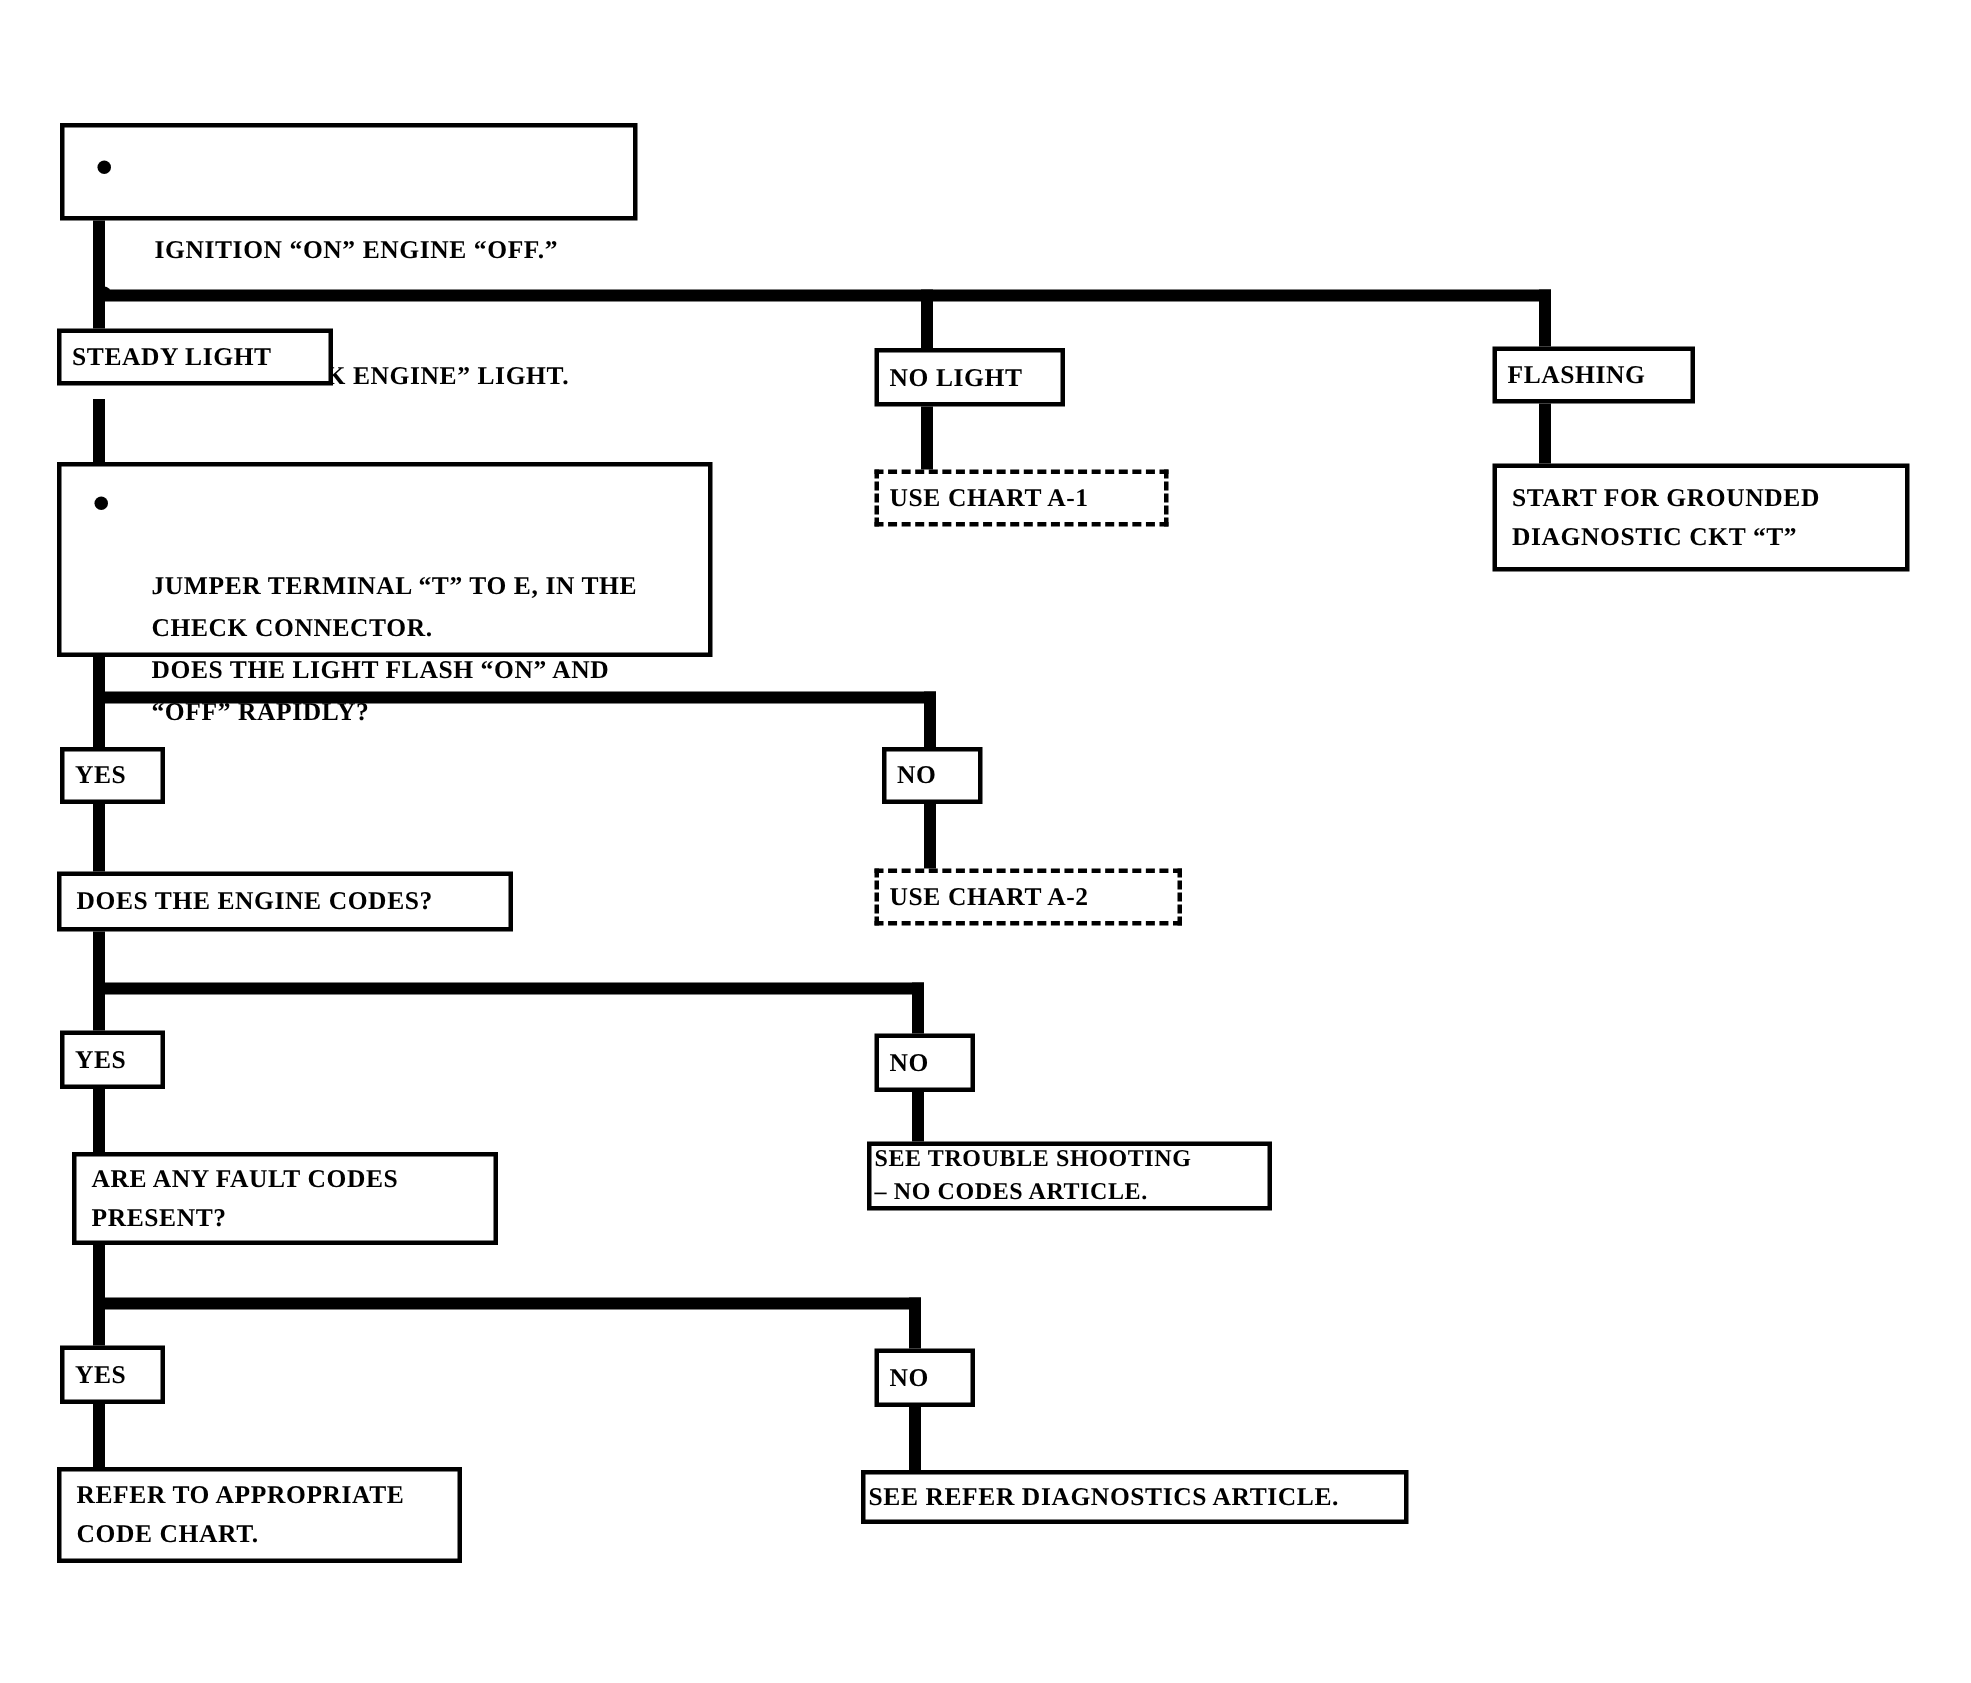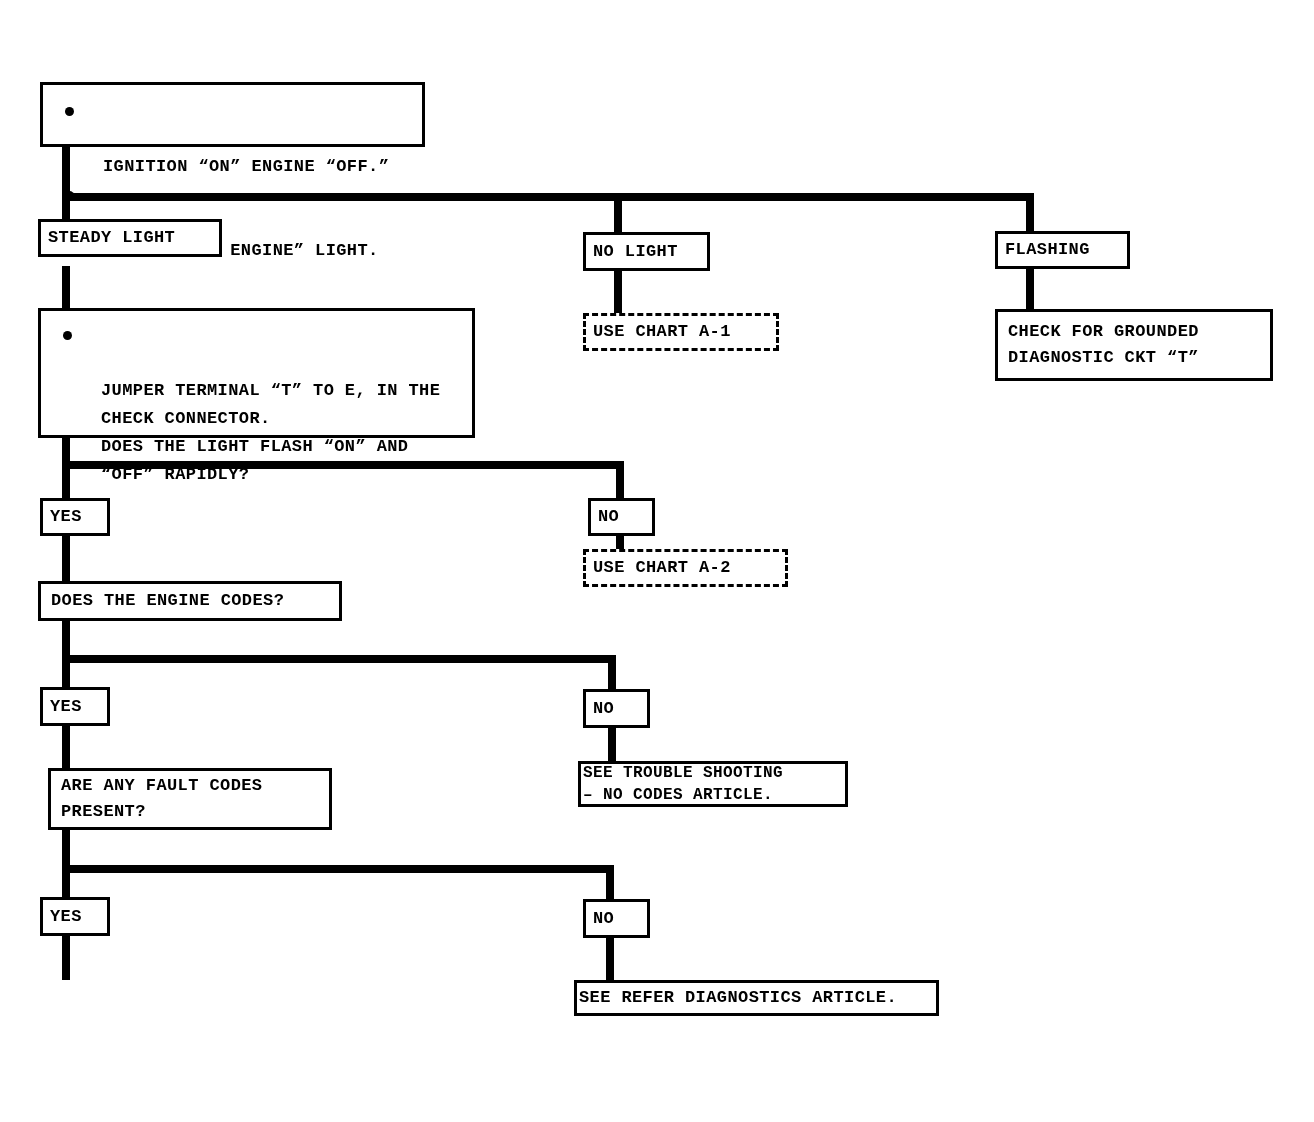--- a/index.html
+++ b/index.html
@@ -5,21 +5,21 @@
   html, body {
     margin: 0;
     padding: 0;
     background: #ffffff;
   }
   #canvas {
     position: relative;
     width: 1314px;
     height: 1122px;
     background: #ffffff;
-    font-family: Liberation Mono, monospace;
+    font-family: Liberation Serif, serif;
     overflow: hidden;
   }
   
   .box {
     position: absolute;
     box-sizing: border-box;
     border: 3px solid #000000;
     background: #ffffff;
     color: #000000;
     font-weight: bold;
@@ -136,21 +136,21 @@
 
   <div class="box tight" style="left:995px; top:231px; width:135px; height:38px;">
     <div class="txt">FLASHING</div>
   </div>
 
   <div class="box dashed tight" style="left:583px; top:313px; width:196px; height:38px;">
     <div class="txt">USE CHART A-1</div>
   </div>
 
   <div class="box" style="left:995px; top:309px; width:278px; height:72px;">
-    <div class="txt">CHECK FOR GROUNDED
+    <div class="txt">START FOR GROUNDED
 DIAGNOSTIC CKT “T”</div>
   </div>
 
   <div class="box" style="left:38px; top:308px; width:437px; height:130px;">
     <div class="blist" style="top:10px;">
       <div class="blrow">
         <span class="bullet"></span>
         <span>JUMPER TERMINAL “T” TO E, IN THE
 CHECK CONNECTOR.
 DOES THE LIGHT FLASH “ON” AND
@@ -160,21 +160,21 @@
   </div>
 
   <div class="box tight" style="left:40px; top:498px; width:70px; height:38px;">
     <div class="txt">YES</div>
   </div>
 
   <div class="box tight" style="left:588px; top:498px; width:67px; height:38px;">
     <div class="txt">NO</div>
   </div>
 
-  <div class="box dashed tight" style="left:583px; top:549px; width:205px; height:38px;">
+  <div class="box dashed tight" style="left:583px; top:579px; width:205px; height:38px;">
     <div class="txt">USE CHART A-2</div>
   </div>
 
   <div class="box" style="left:38px; top:581px; width:304px; height:40px;">
     <div class="txt">DOES THE ENGINE CODES?</div>
   </div>
 
   <div class="box tight" style="left:40px; top:687px; width:70px; height:39px;">
     <div class="txt">YES</div>
   </div>
@@ -198,14 +198,18 @@
   </div>
 
   <div class="box tight" style="left:583px; top:899px; width:67px; height:39px;">
     <div class="txt">NO</div>
   </div>
 
   <div class="box" style="left:574px; top:980px; width:365px; height:36px;">
     <div class="txt" style="left:2px;">SEE REFER DIAGNOSTICS ARTICLE.</div>
   </div>
 
+  <div class="box" style="left:38px; top:978px; width:270px; height:64px;">
+    <div class="txt">REFER TO APPROPRIATE
+CODE CHART.</div>
+  </div>
 
 </div>
 
 </body></html>

